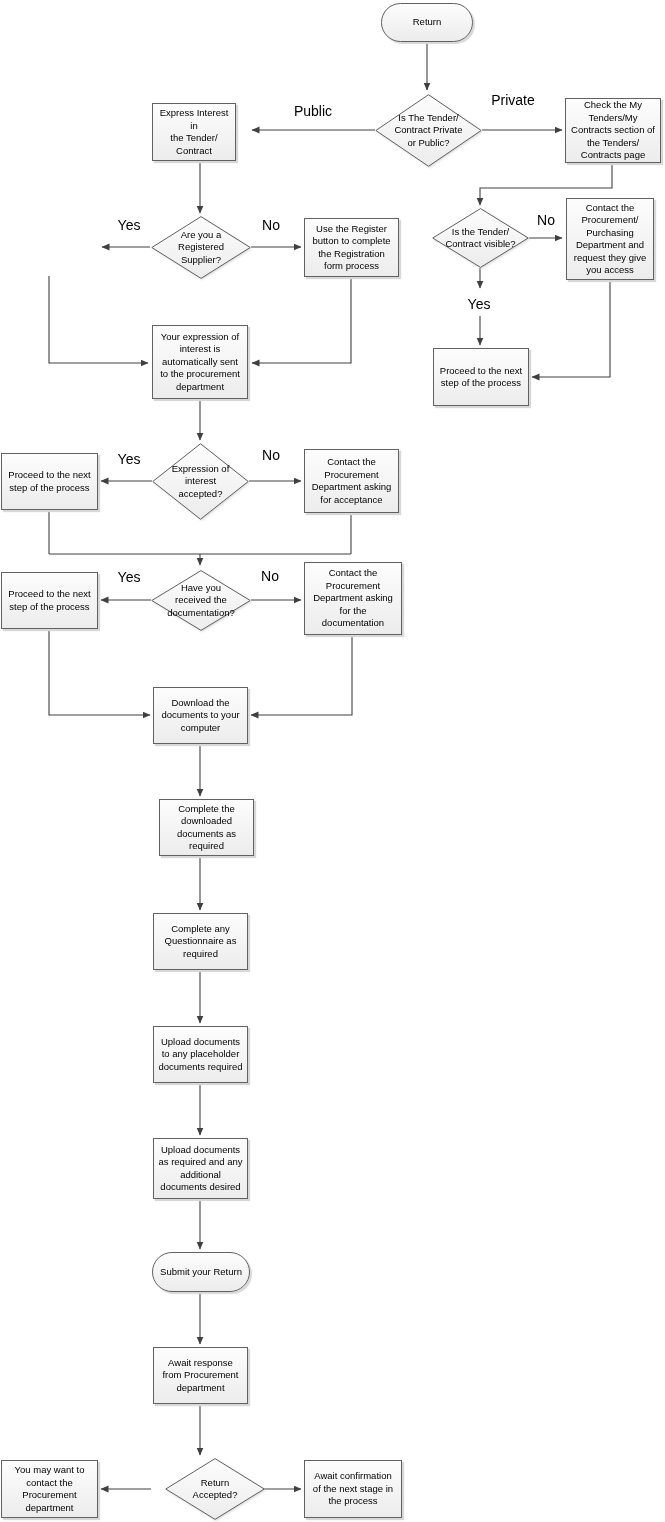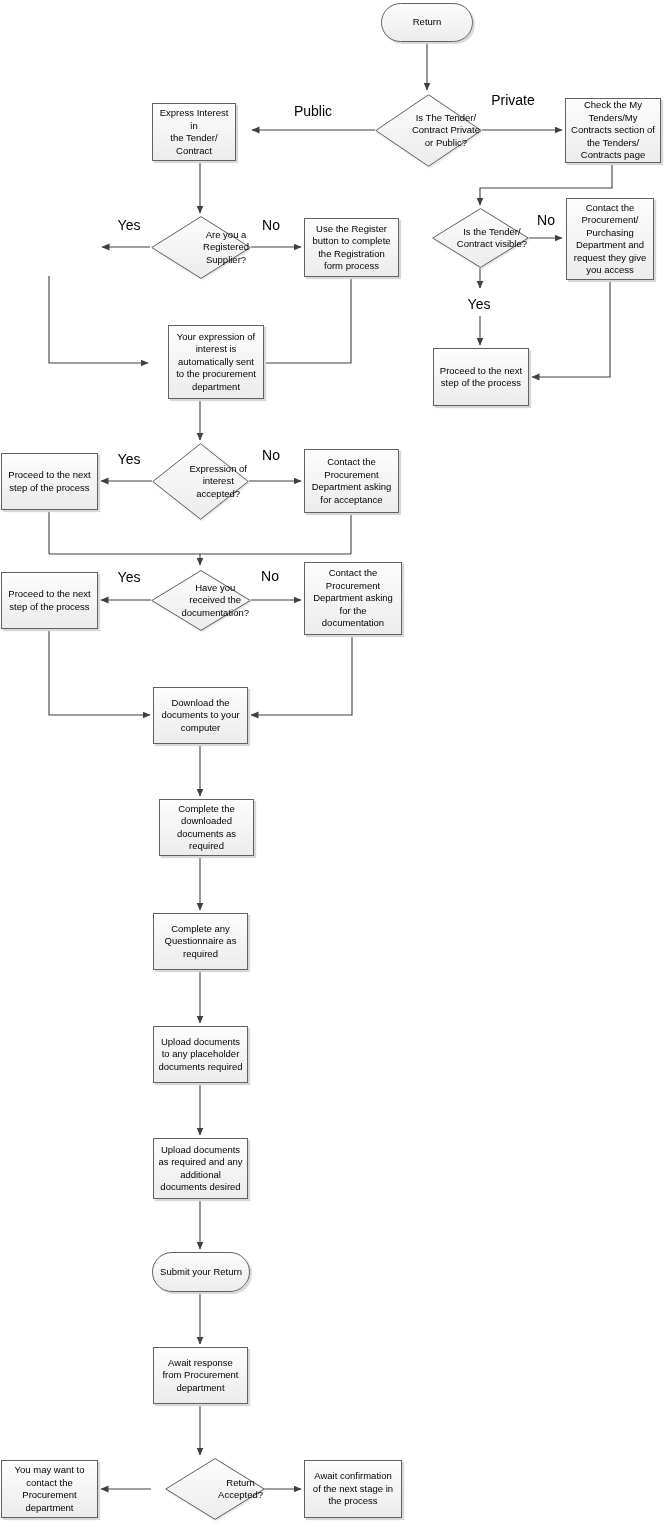--- a/index.html
+++ b/index.html
@@ -6,21 +6,21 @@
   .canvas{position:relative;width:665px;height:1522px;background:#ffffff;
           font-family:"Liberation Sans",sans-serif;color:#000;overflow:hidden;}
   svg.wires{position:absolute;left:0;top:0;}
   .wires polyline{fill:none;stroke:#404040;stroke-width:1.1;}
   .node{position:absolute;display:flex;align-items:center;justify-content:center;
         text-align:center;font-size:9.5px;line-height:12.5px;}
   .box,.term{border:1px solid #616161;
         background:linear-gradient(180deg,#fdfdfd 0%,#ececec 100%);
         box-shadow:2px 2px 1px #d8d8d8;box-sizing:border-box;}
   .term{border-radius:20px;}
-  .diamond{background:transparent;justify-content:flex-end;}
+  .diamond{background:transparent;}
   .dshape{position:absolute;left:0;top:0;width:100%;height:100%;
           filter:drop-shadow(1.5px 1.5px 1px #d8d8d8);}
   .dshape polygon{fill:url(#nodegrad);stroke:#616161;stroke-width:1;}
   .txt{position:relative;white-space:pre-line;padding:0 2px;}
   .elabel{position:absolute;transform:translateX(-50%);font-size:14px;line-height:10px;}
 </style>
 </head>
 <body>
 
 <div class="canvas">
@@ -147,21 +147,21 @@
 Procurement/
 Purchasing
 Department and
 request they give
 you access</span>
   </div>
   <div class="node box" style="left:433px;top:348px;width:96px;height:58px">
     <span class="txt">Proceed to the next
 step of the process</span>
   </div>
-  <div class="node box" style="left:168px;top:325px;width:96px;height:74px">
+  <div class="node box" style="left:152px;top:325px;width:96px;height:74px">
     <span class="txt">Your expression of
 interest is
 automatically sent
 to the procurement
 department</span>
   </div>
   <div class="node box" style="left:304px;top:449px;width:95px;height:64px">
     <span class="txt">Contact the
 Procurement
 Department asking

